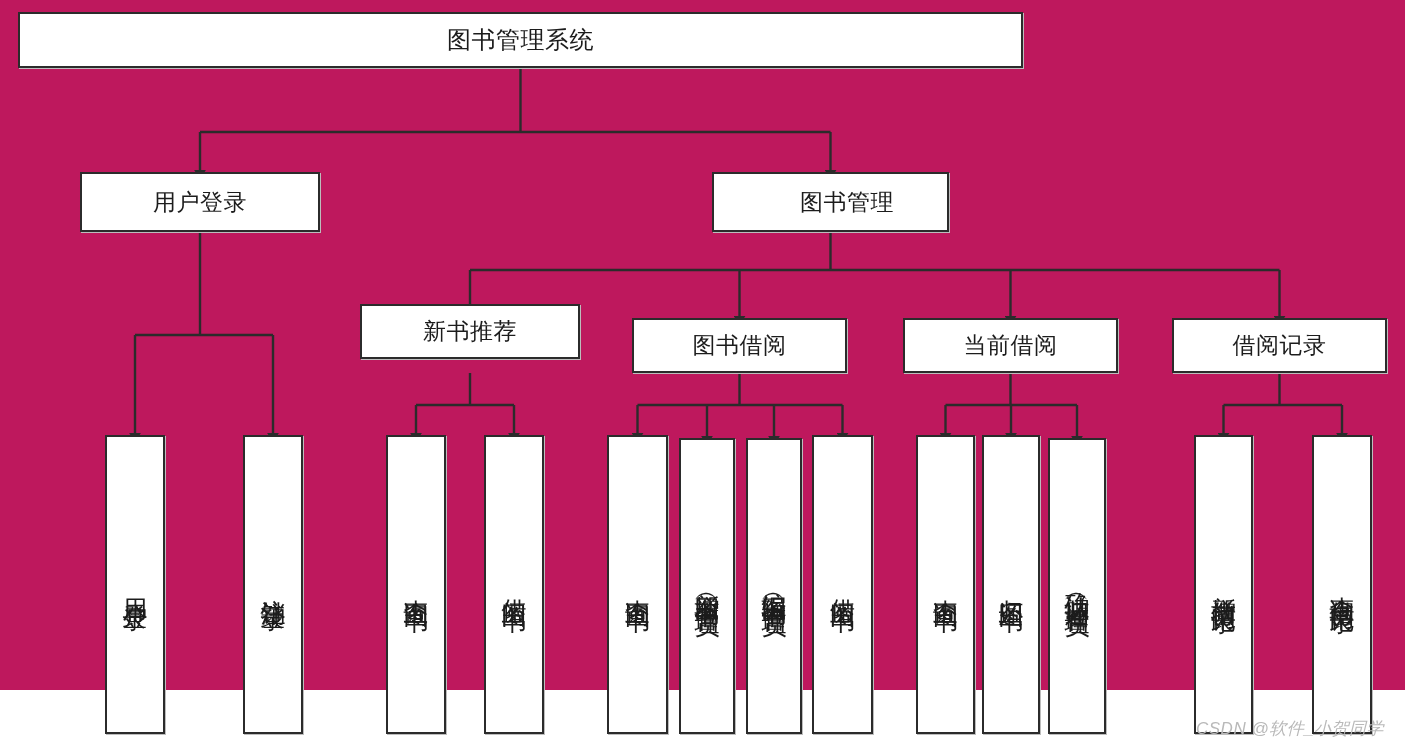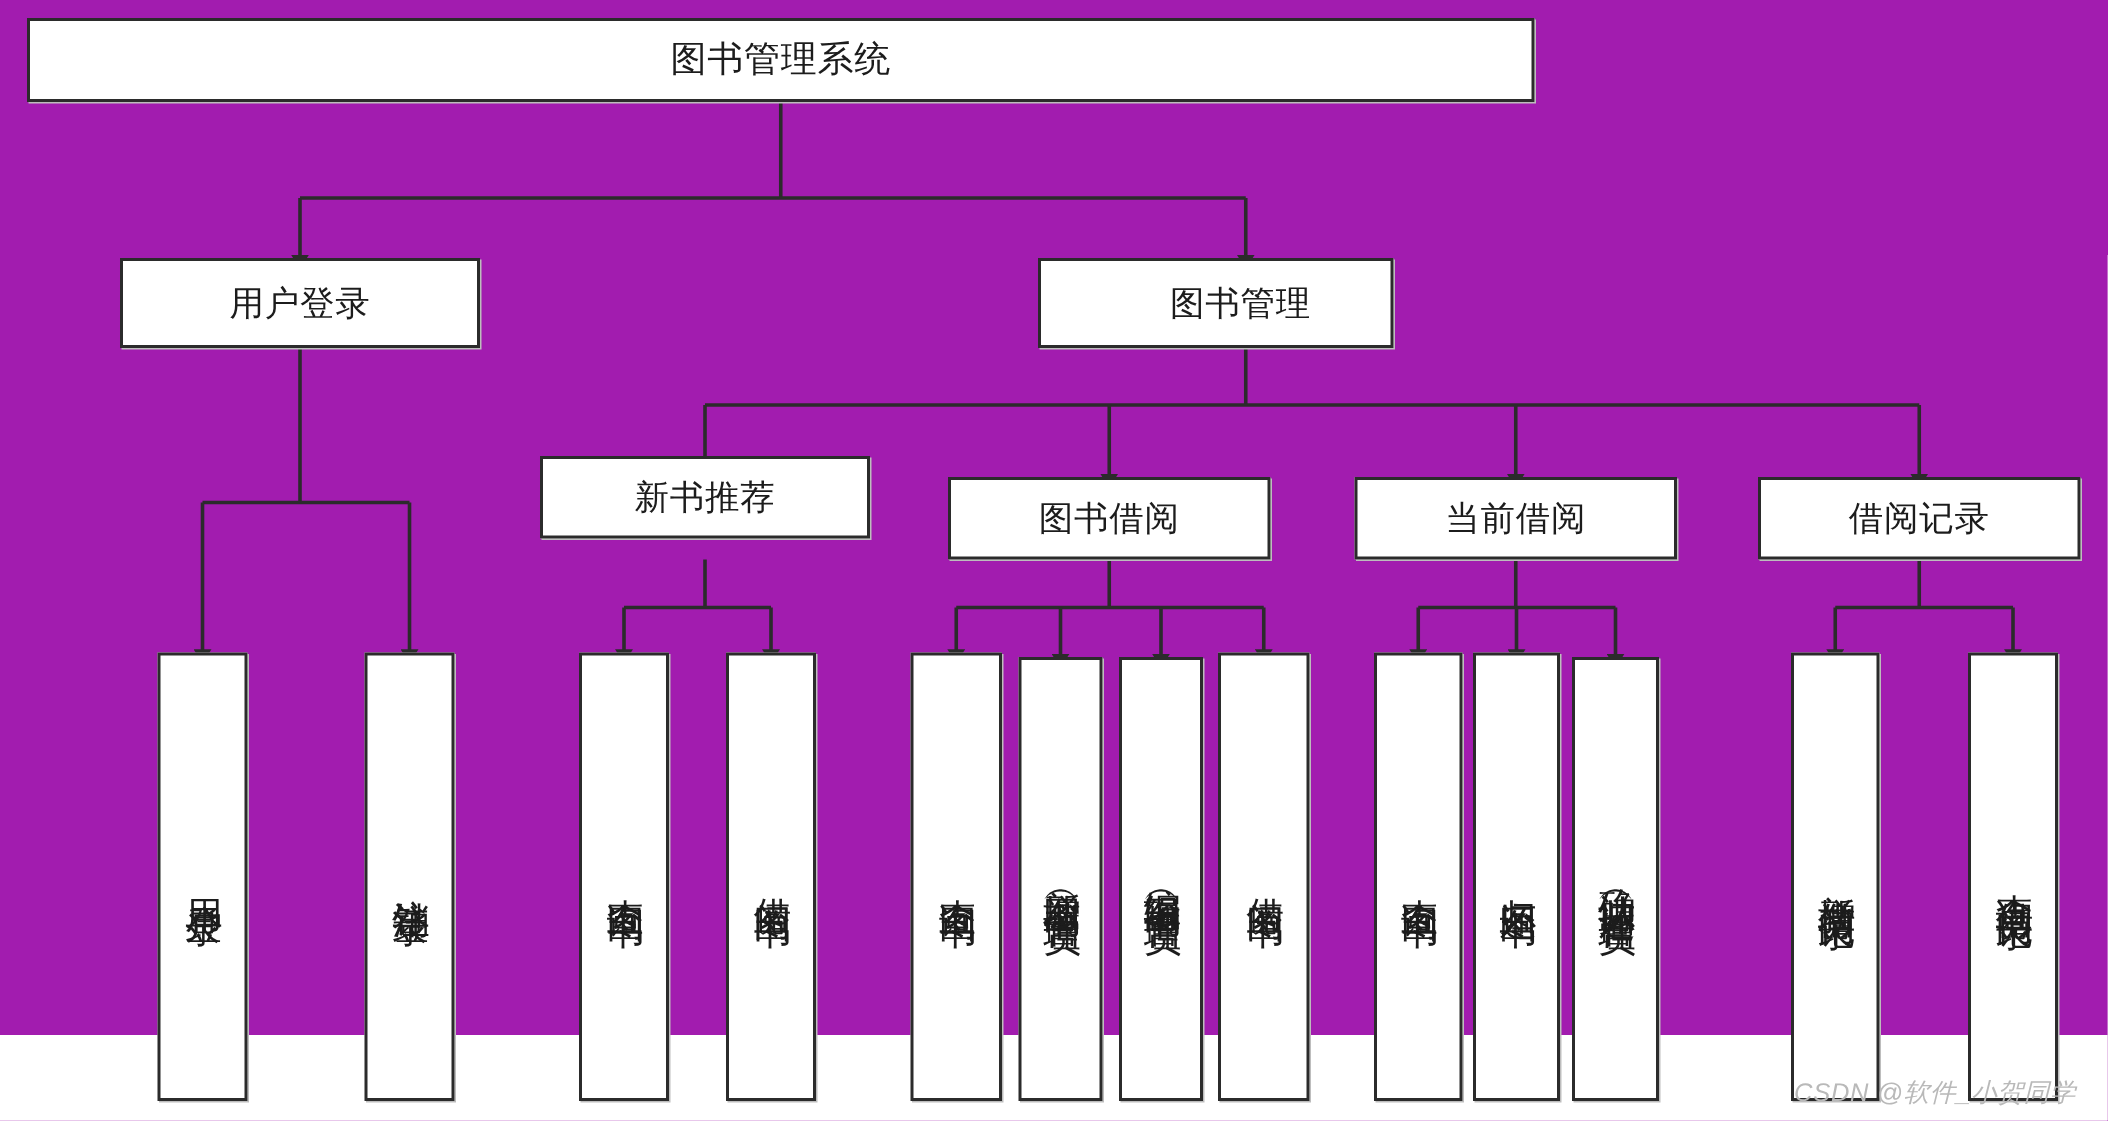--- a/index.html
+++ b/index.html
@@ -1,20 +1,20 @@
 <!DOCTYPE html>
 <html><head>
 <meta charset="utf-8">
 <style>
   html,body{margin:0;padding:0;background:#ffffff;}
   body{
     font-family:"Liberation Sans","DejaVu Sans",sans-serif;
     width:1405px;height:747px;overflow:hidden;position:relative;
   }
-  #diagram-root{position:relative;width:1405px;height:690px;background:#a21caf;}
+  #diagram-root{position:relative;width:1405px;height:690px;background:#be185d;}
   svg#tree-svg{position:absolute;left:0;top:0;width:1405px;height:747px;display:block;}
 
   .node-box{
     position:absolute;
     background:#ffffff;
     border:2px solid #2b2b2b;
     box-sizing:border-box;
     box-shadow:1px 1px 0 0 #bdbdbd;
     display:flex;align-items:center;justify-content:center;
   }
@@ -98,21 +98,21 @@
       </g>
   </svg>
 
   <div id="nodes-layer">
       <div class="node-box horizontal root" style="left: 18px; top: 12px; width: 1005px; height: 56px;">
         <span class="node-label">图书管理系统</span>
       </div>
       <div class="node-box horizontal" style="left: 80px; top: 172px; width: 240px; height: 60px;">
         <span class="node-label">用户登录</span>
       </div>
-      <div class="node-box horizontal" style="left: 692px; top: 172px; width: 237px; height: 60px; padding-left: 33px;">
+      <div class="node-box horizontal" style="left: 712px; top: 172px; width: 237px; height: 60px; padding-left: 33px;">
         <span class="node-label">图书管理</span>
       </div>
       <div class="node-box horizontal" style="left: 360px; top: 304px; width: 220px; height: 55px;">
         <span class="node-label">新书推荐</span>
       </div>
       <div class="node-box horizontal" style="left: 632px; top: 318px; width: 215px; height: 55px; text-align: right;">
         <span class="node-label">图书借阅</span>
       </div>
       <div class="node-box horizontal" style="left: 903px; top: 318px; width: 215px; height: 55px;">
         <span class="node-label">当前借阅</span>

